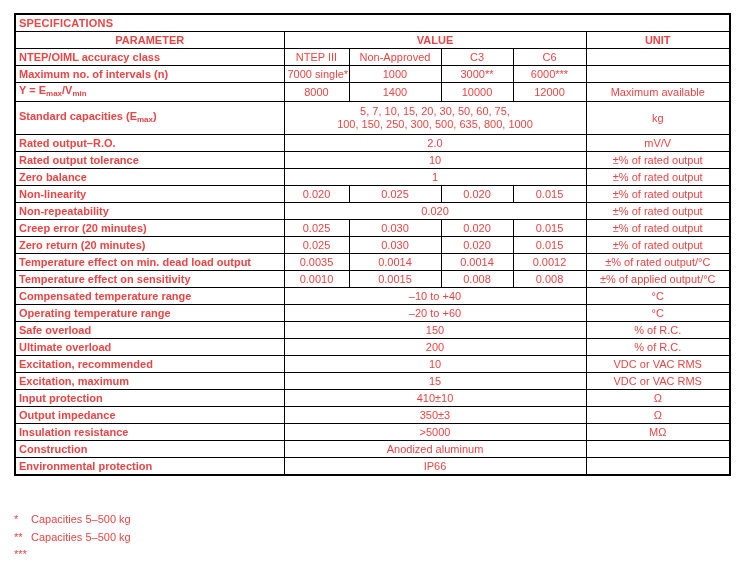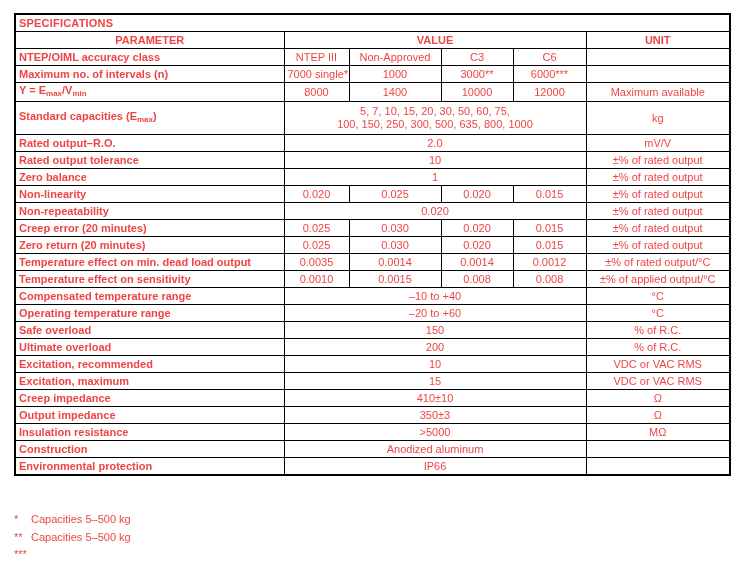--- a/index.html
+++ b/index.html
@@ -207,21 +207,21 @@
           <td class="param">Excitation, recommended</td>
           <td class="val" colspan="4">10</td>
           <td class="unit">VDC or VAC RMS</td>
         </tr>
         <tr>
           <td class="param">Excitation, maximum</td>
           <td class="val" colspan="4">15</td>
           <td class="unit">VDC or VAC RMS</td>
         </tr>
         <tr>
-          <td class="param">Creep impedance</td>
+          <td class="param">Input protection</td>
           <td class="val" colspan="4">410±10</td>
           <td class="unit">Ω</td>
         </tr>
         <tr>
           <td class="param">Output impedance</td>
           <td class="val" colspan="4">350±3</td>
           <td class="unit">Ω</td>
         </tr>
         <tr>
           <td class="param">Insulation resistance</td>

